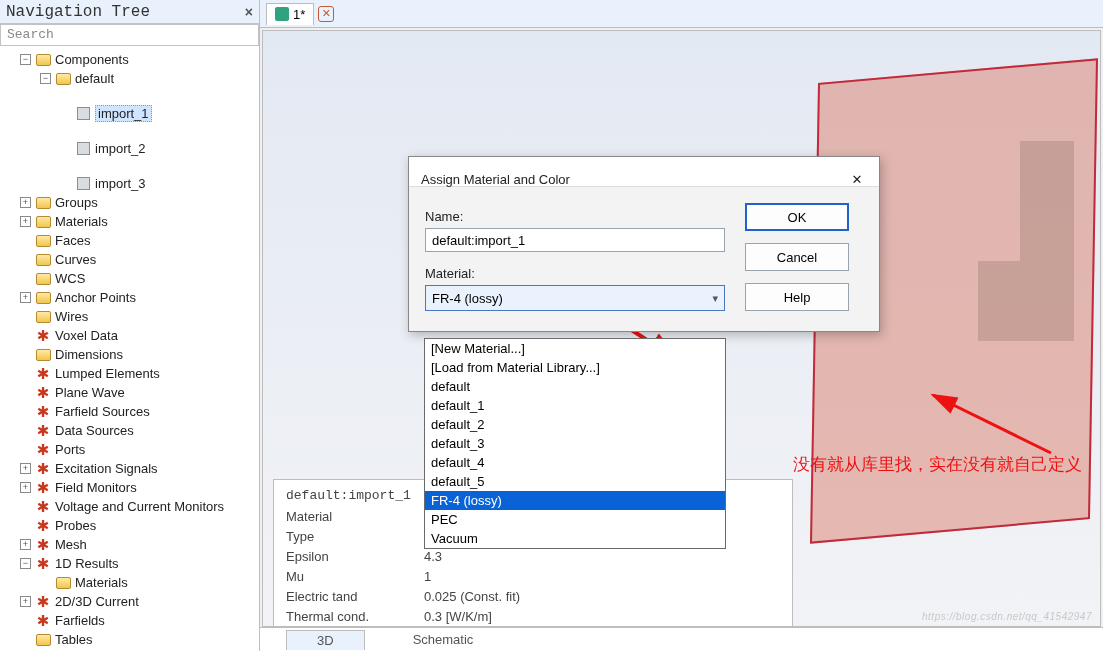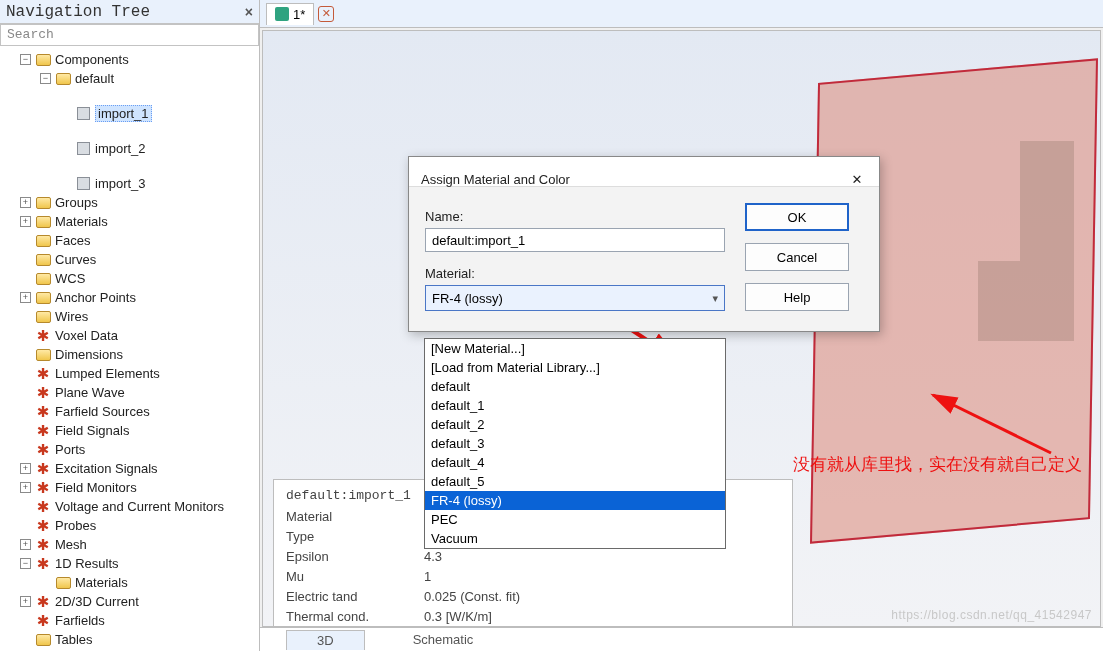--- a/index.html
+++ b/index.html
@@ -66,21 +66,21 @@
   .btn { width: 104px; height: 28px; border: 1px solid #9aa4b1; background: #fdfdfd; cursor: pointer; }
   .btn.primary { border: 2px solid #1f63c9; }
   .dropdown { position: absolute; left: 424px; top: 338px; width: 302px; border: 1px solid #6a6a6a; background: #fff; z-index: 5; }
   .dd-item { padding: 2px 6px; cursor: pointer; font-size: 13px; }
   .dd-item.sel { background: #0a63d6; color: #fff; }
 
   
   .anno-text { position: absolute; left: 530px; top: 422px; color: #e11; font-size: 17px; }
   .arrow1 { position: absolute; left: 306px; top: 258px; width: 118px; height: 80px; }
   .arrow2 { position: absolute; left: 666px; top: 360px; width: 130px; height: 70px; }
-  .watermark { position: absolute; right: 8px; bottom: 4px; color: #c8c8c8; font-size: 12px; letter-spacing: .5px; }
+  .watermark { position: absolute; right: 8px; bottom: 4px; color: #c8c8c8; font-size: 10px; font-style: italic; letter-spacing: .5px; }
 </style>
 </head>
 <body>
 
 <div class="root">
 
   <div class="left-pane">
     <div class="pane-title-row">
       <span class="pane-title">Navigation Tree</span>
       <span class="pane-close">×</span>
@@ -196,21 +196,21 @@
           <span class="tree-label">Plane Wave</span>
         </div>
       <div class="tree-row indent1">
           <span class="expander placeholder"></span>
           <span class="ticon ic-gear">✱</span>
           <span class="tree-label">Farfield Sources</span>
         </div>
       <div class="tree-row indent1">
           <span class="expander placeholder"></span>
           <span class="ticon ic-gear">✱</span>
-          <span class="tree-label">Field Signals</span>
+          <span class="tree-label">Data Sources</span>
         </div>
       <div class="tree-row indent1">
           <span class="expander placeholder"></span>
           <span class="ticon ic-gear">✱</span>
           <span class="tree-label">Ports</span>
         </div>
       <div class="tree-row indent1">
           <span class="expander">+</span>
           <span class="ticon ic-gear">✱</span>
           <span class="tree-label">Excitation Signals</span>

